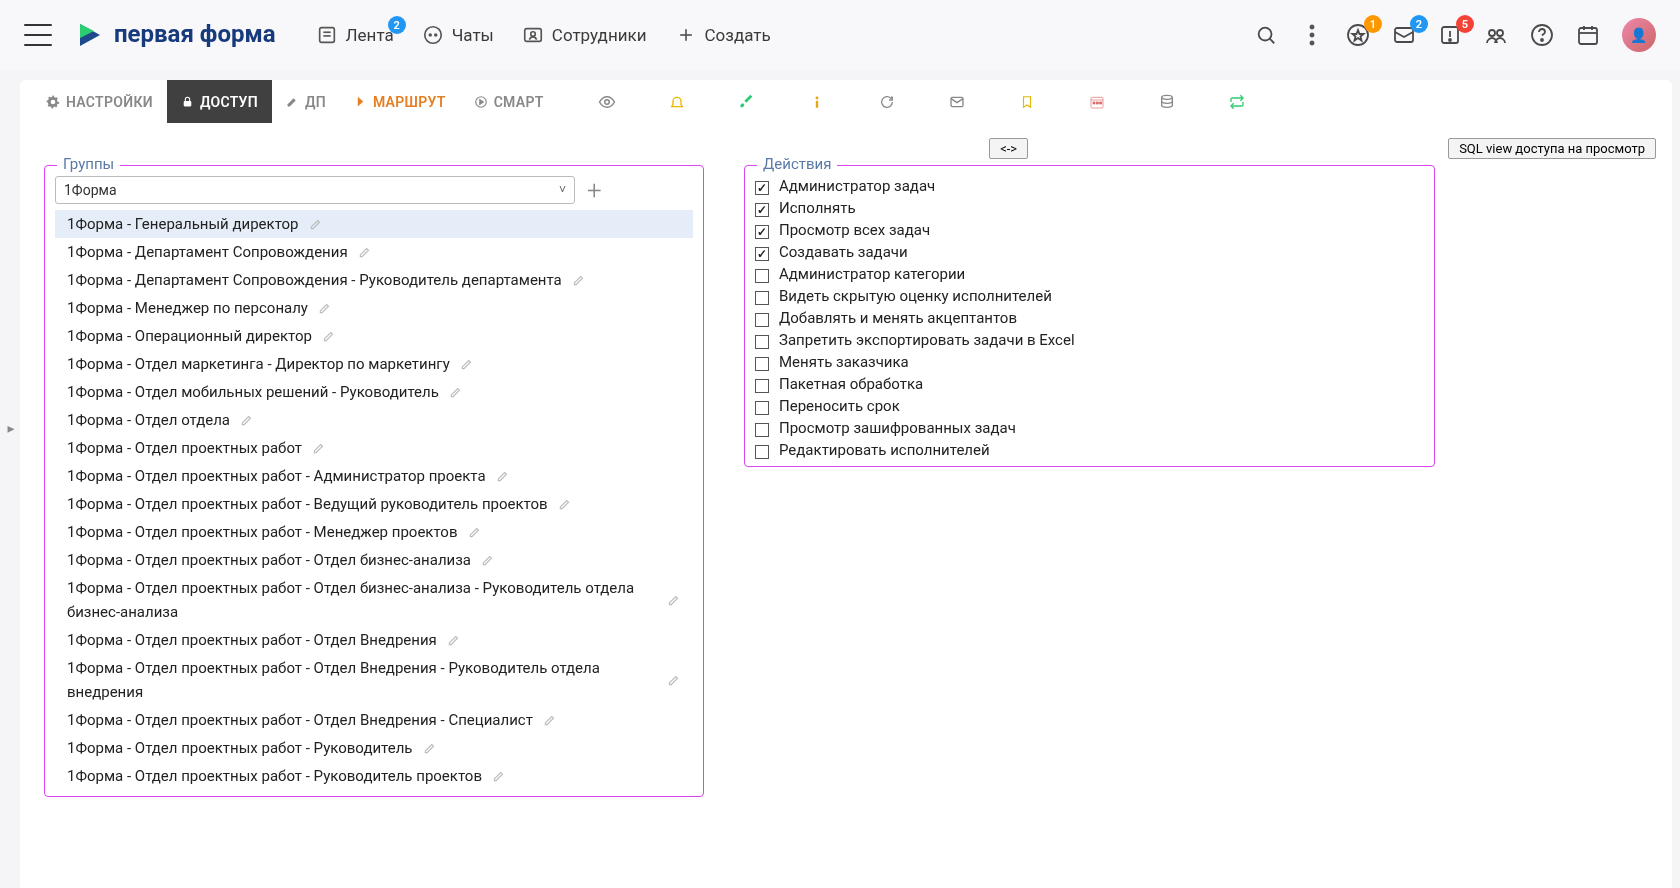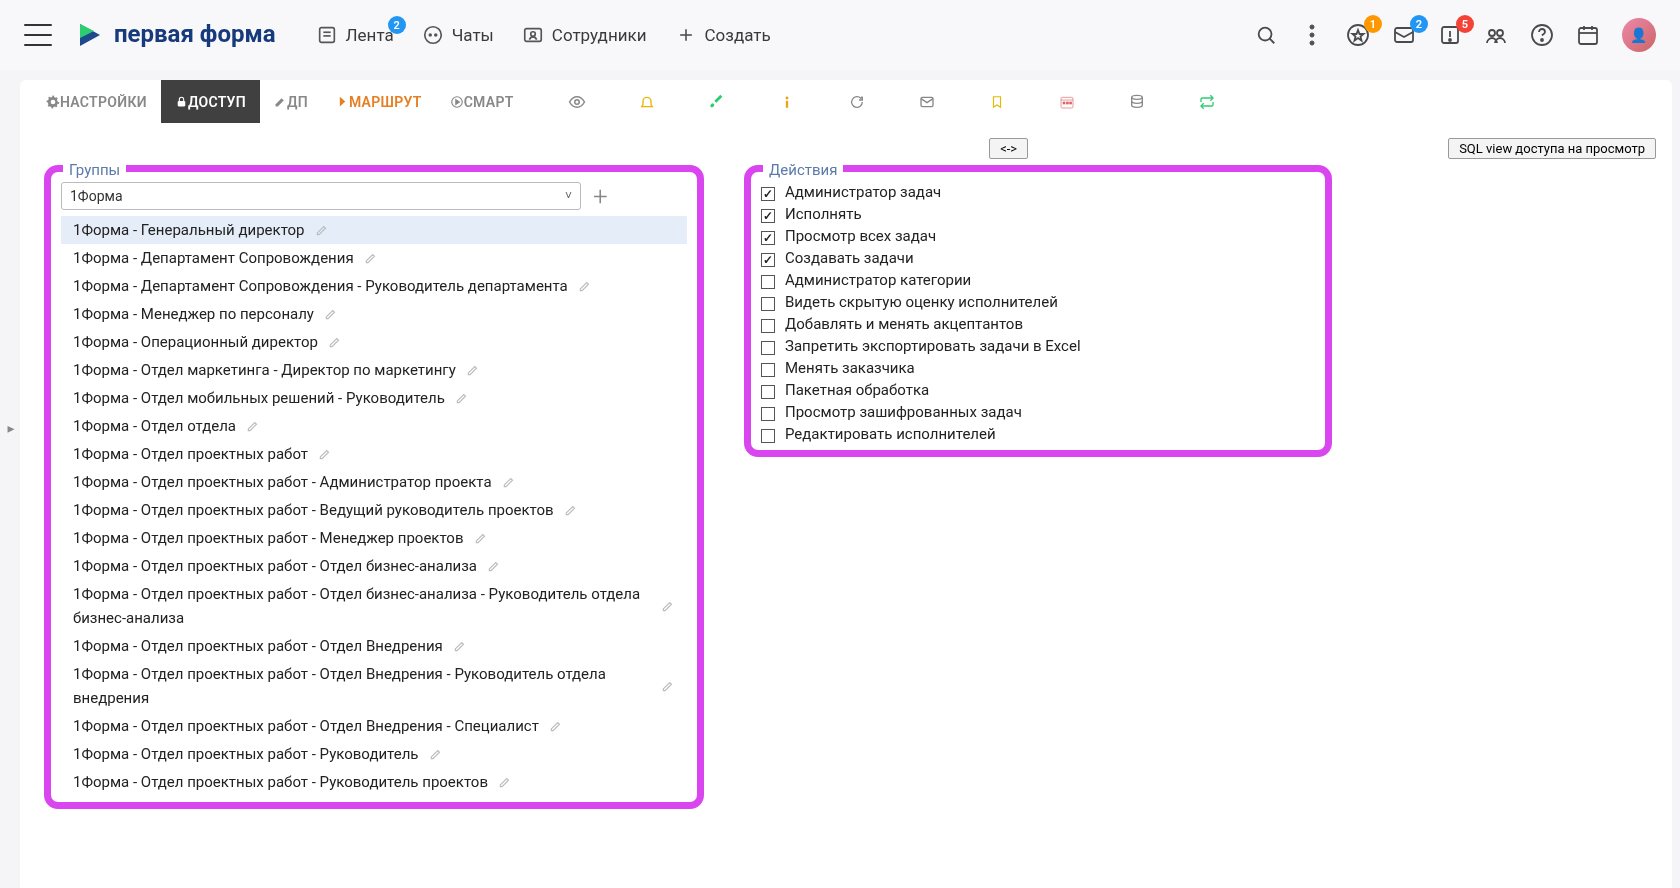--- a/index.html
+++ b/index.html
@@ -21,34 +21,34 @@
   .header-icon { width: 24px; height: 24px; display: flex; align-items: center; justify-content: center; cursor: pointer; position: relative; color:#4a4a4a;}
   .header-icon svg { stroke: #4a4a4a; }
   .badge-orange { background: #ff9800; }
   .badge-red { background: #f44336; }
   .avatar { width: 34px; height: 34px; border-radius: 50%; background: linear-gradient(135deg,#e8a 0%,#c66 100%); display:flex;align-items:center;justify-content:center;color:#fff;font-weight:600;}
 
   
   .content { background: #fff; margin: 10px 8px 0 20px; border-radius: 6px 6px 0 0; min-height: calc(100vh - 80px); padding: 0; position: relative; }
   .side-handle { position: absolute; left: -14px; top: 340px; width: 10px; height: 16px; display:flex;align-items:center;justify-content:center;color:#888;cursor:pointer;}
   .tabs { display: flex; align-items: stretch; border-bottom: 1px solid transparent; padding-left: 12px; height: 44px; }
-  .tab { display: flex; align-items: center; padding: 0 14px; font-size: 14px; font-weight: 600; color: #888; cursor: pointer; letter-spacing: .3px; }
+  .tab { display: flex; align-items: center; gap: 6px; padding: 0 14px; font-size: 14px; font-weight: 600; color: #888; cursor: pointer; letter-spacing: .3px; }
   .tab.active { background: #404040; color: #fff; }
   .tab.orange { color: #e67e22; }
   .tab-icons { display: flex; align-items: center; gap: 52px; margin-left: 40px; }
   .tab-icon { width: 18px; height: 18px; cursor: pointer; display:flex;align-items:center;justify-content:center; }
 
   .toolbar-row { display: flex; justify-content: space-between; padding: 14px 16px 0 16px; }
   .btn-small { border: 1px solid #999; background: #f4f4f4; padding: 2px 10px; font-size: 13px; cursor: pointer; border-radius: 2px; font-family: inherit; }
 
   .panels { display: flex; gap: 40px; padding: 6px 16px 20px 24px; align-items: flex-start; }
-  .fieldset { border: 7px solid #d946ef; border-radius: 14px; padding: 10px 10px 6px 10px; position: relative; }
+  .fieldset { border: 1px solid #d946ef; border-radius: 4px; padding: 10px 10px 6px 10px; position: relative; }
   .fieldset-legend { position: absolute; top: -11px; left: 12px; background: #fff; padding: 0 6px; color: #5b7aa8; font-size: 15px; }
   .groups-panel { width: 660px; }
-  .actions-panel { width: 588px; }
+  .actions-panel { width: 691px; }
 
   .group-select-row { display: flex; align-items: center; gap: 12px; margin-bottom: 6px; }
   .select { flex: 0 0 520px; height: 28px; border: 1px solid #bbb; border-radius: 3px; padding: 0 8px; background: #fff; cursor: pointer; display:flex;align-items:center;justify-content:space-between; font-size:14px;}
   .select .chev { color:#666; font-size:12px;}
   .plus-btn { font-size: 26px; color: #888; cursor: pointer; font-weight: 300; line-height: 1; }
 
   .group-list { display: flex; flex-direction: column; }
   .group-item { display: flex; align-items: center; gap: 10px; padding: 2px 12px; font-size: 15px; color: #222; cursor: pointer; line-height: 1.6; }
   .group-item.selected { background: #e5eef8; }
   .edit-icon { color: #bbb; flex-shrink: 0; }
@@ -498,20 +498,24 @@
           <div class="action-item">
             <span class="chk"></span>
             <span>Менять заказчика</span>
           </div>
           <div class="action-item">
             <span class="chk"></span>
             <span>Пакетная обработка</span>
           </div>
           <div class="action-item">
             <span class="chk"></span>
+            <span>Переносить срок</span>
+          </div>
+          <div class="action-item">
+            <span class="chk"></span>
             <span>Просмотр зашифрованных задач</span>
           </div>
           <div class="action-item">
             <span class="chk"></span>
             <span>Редактировать исполнителей</span>
           </div>
         </div>
     </div>
   </div>
 </div>

